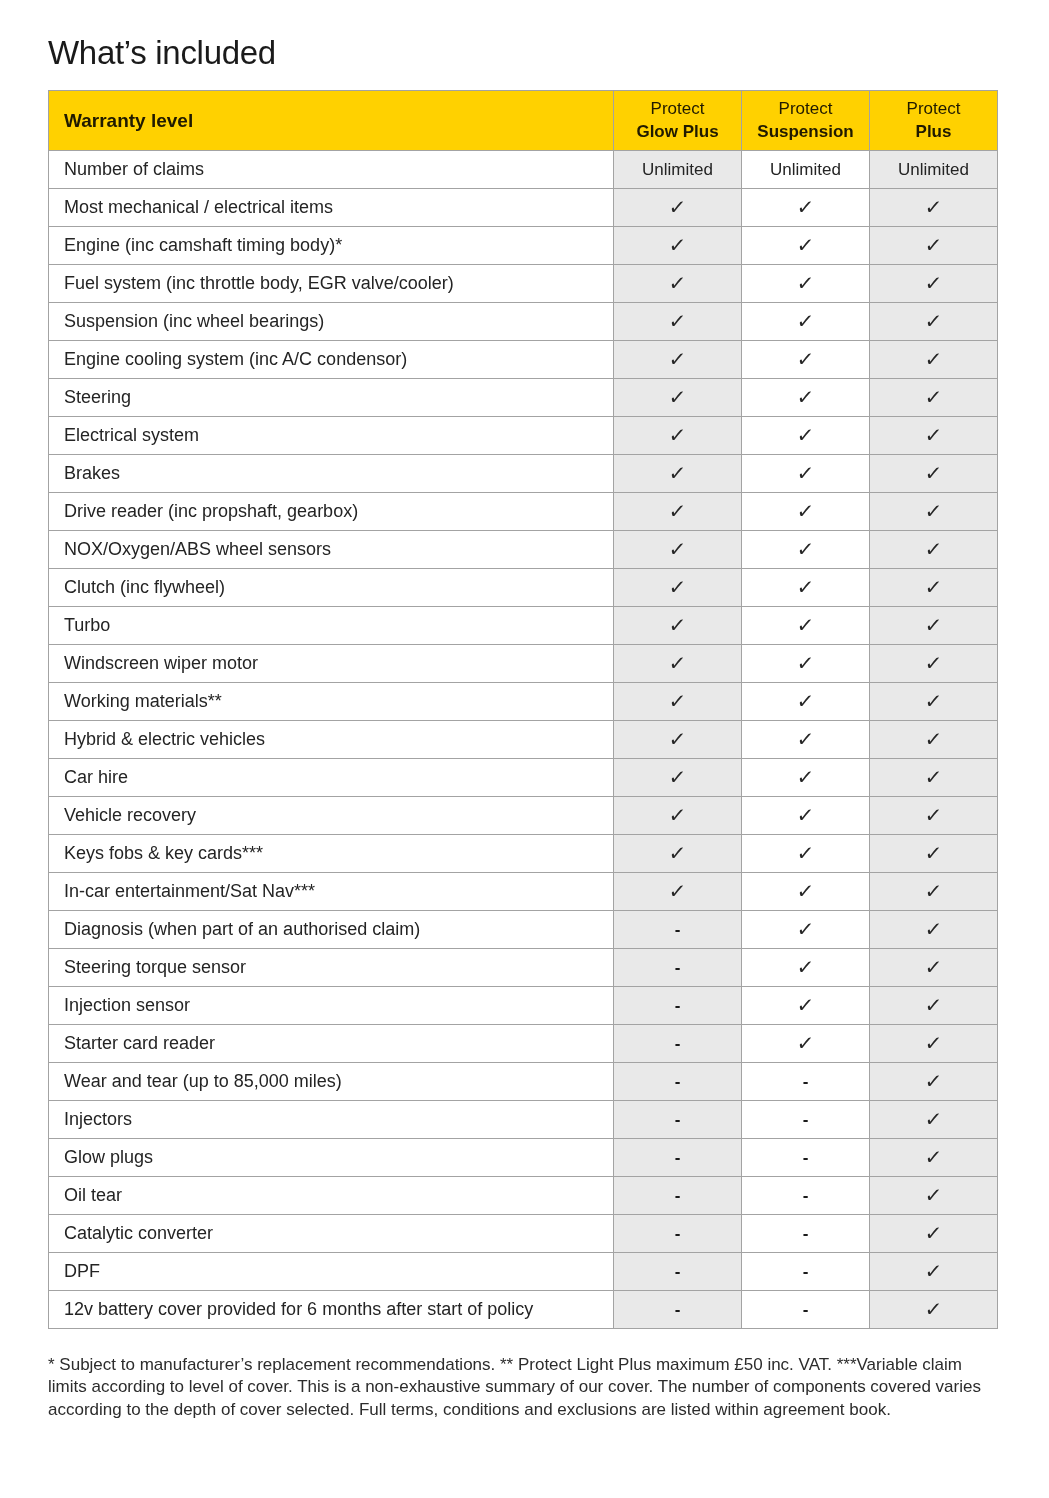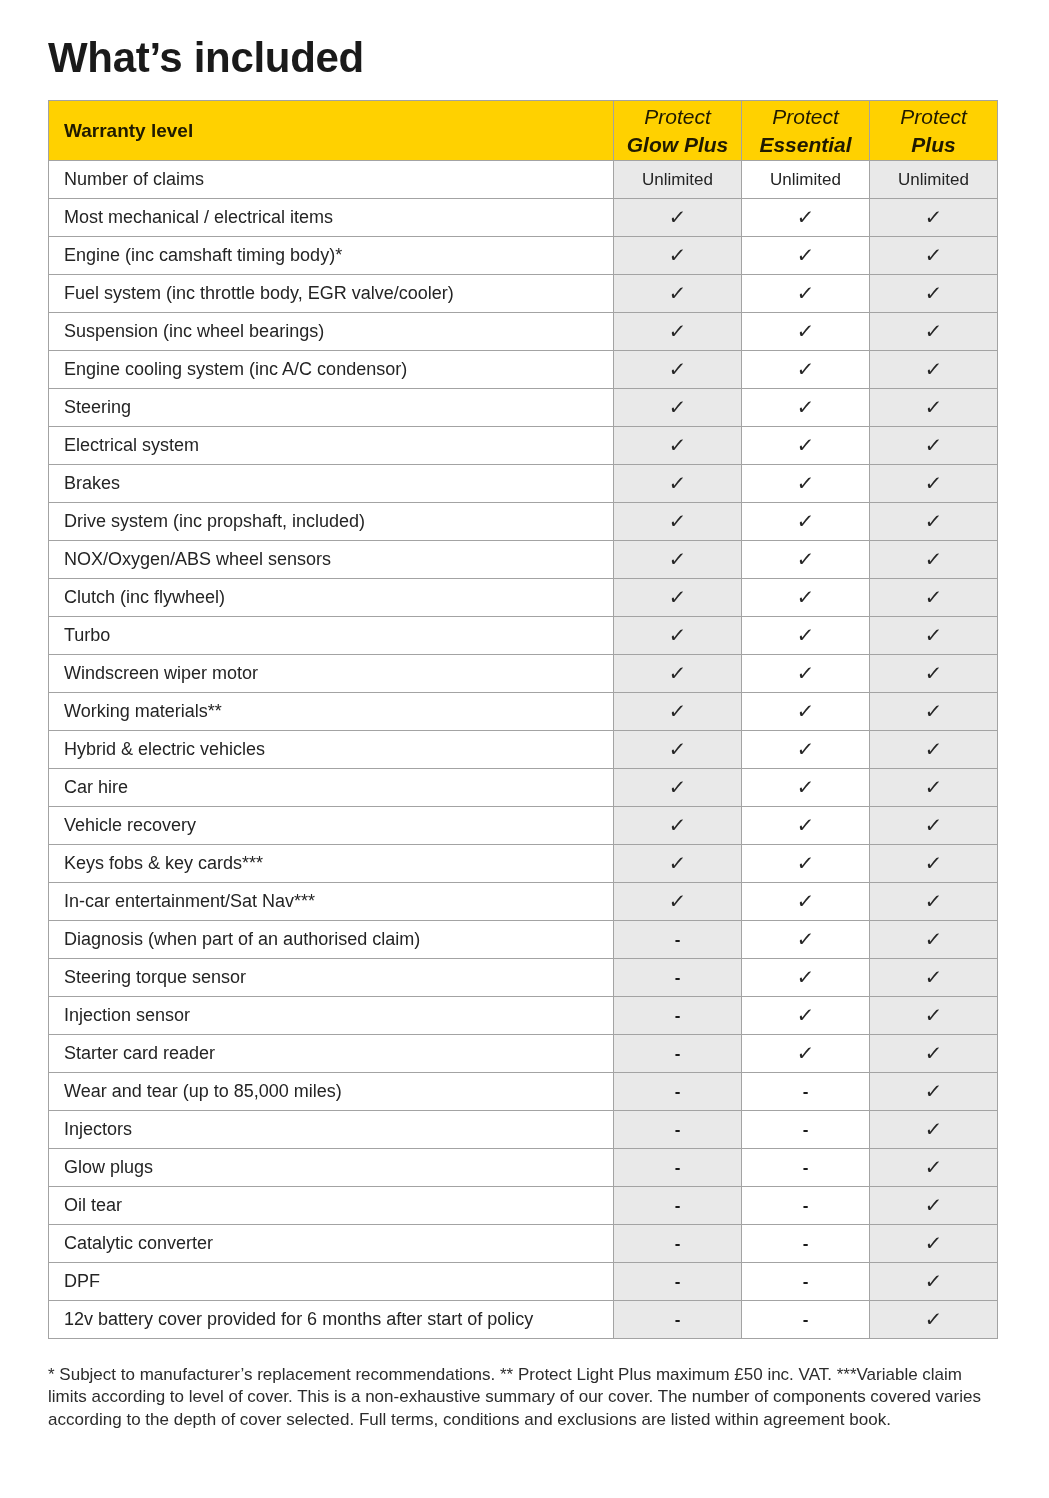--- a/index.html
+++ b/index.html
@@ -14,22 +14,22 @@
     width:1049px;
     height:1498px;
     background:#ffffff;
     font-family:"Liberation Sans", sans-serif;
     color:var(--text);
   }
   .page{
     padding:34px 52px 0 48px;
   }
   .title{
-    font-size:42px;
-    font-weight:700;
+    font-size:33px;
+    font-weight:400;
     letter-spacing:-0.3px;
     margin:0 0 18px 0;
     color:#1a1a1a;
   }
   .subtitle{
     font-size:20px;
     font-weight:400;
     margin:0 0 25px 0;
     color:#222222;
   }
@@ -49,26 +49,25 @@
   }
   th.head-label{
     text-align:left;
     padding-left:15px;
     font-size:19px;
     font-weight:700;
     color:#201a00;
   }
   th.head-col{
     text-align:center;
-    font-size:21px;
+    font-size:17px;
     font-weight:400;
     line-height:1.3;
     color:#201a00;
     padding:0 4px;
-    font-style:italic;
   }
   th.head-col .line2{
     font-weight:700;
   }
   tbody td{
     height:38px;
     font-size:18px;
     vertical-align:middle;
   }
   td.label-cell{
@@ -124,21 +123,21 @@
     </colgroup>
     <thead>
       <tr>
         <th class="head-label">Warranty level</th>
         <th class="head-col">
           <div class="line1">Protect</div>
           <div class="line2">Glow Plus</div>
         </th>
         <th class="head-col">
           <div class="line1">Protect</div>
-          <div class="line2">Essential</div>
+          <div class="line2">Suspension</div>
         </th>
         <th class="head-col">
           <div class="line1">Protect</div>
           <div class="line2">Plus</div>
         </th>
       </tr>
     </thead>
     <tbody id="table-body">
         <tr>
           <td class="label-cell">Number of claims</td>
@@ -188,21 +187,21 @@
           <td class="value-cell"><span class="tick">✓</span></td>
           <td class="value-cell shaded"><span class="tick">✓</span></td>
         </tr>
         <tr>
           <td class="label-cell">Brakes</td>
           <td class="value-cell shaded"><span class="tick">✓</span></td>
           <td class="value-cell"><span class="tick">✓</span></td>
           <td class="value-cell shaded"><span class="tick">✓</span></td>
         </tr>
         <tr>
-          <td class="label-cell">Drive system (inc propshaft, included)</td>
+          <td class="label-cell">Drive reader (inc propshaft, gearbox)</td>
           <td class="value-cell shaded"><span class="tick">✓</span></td>
           <td class="value-cell"><span class="tick">✓</span></td>
           <td class="value-cell shaded"><span class="tick">✓</span></td>
         </tr>
         <tr>
           <td class="label-cell">NOX/Oxygen/ABS wheel sensors</td>
           <td class="value-cell shaded"><span class="tick">✓</span></td>
           <td class="value-cell"><span class="tick">✓</span></td>
           <td class="value-cell shaded"><span class="tick">✓</span></td>
         </tr>

